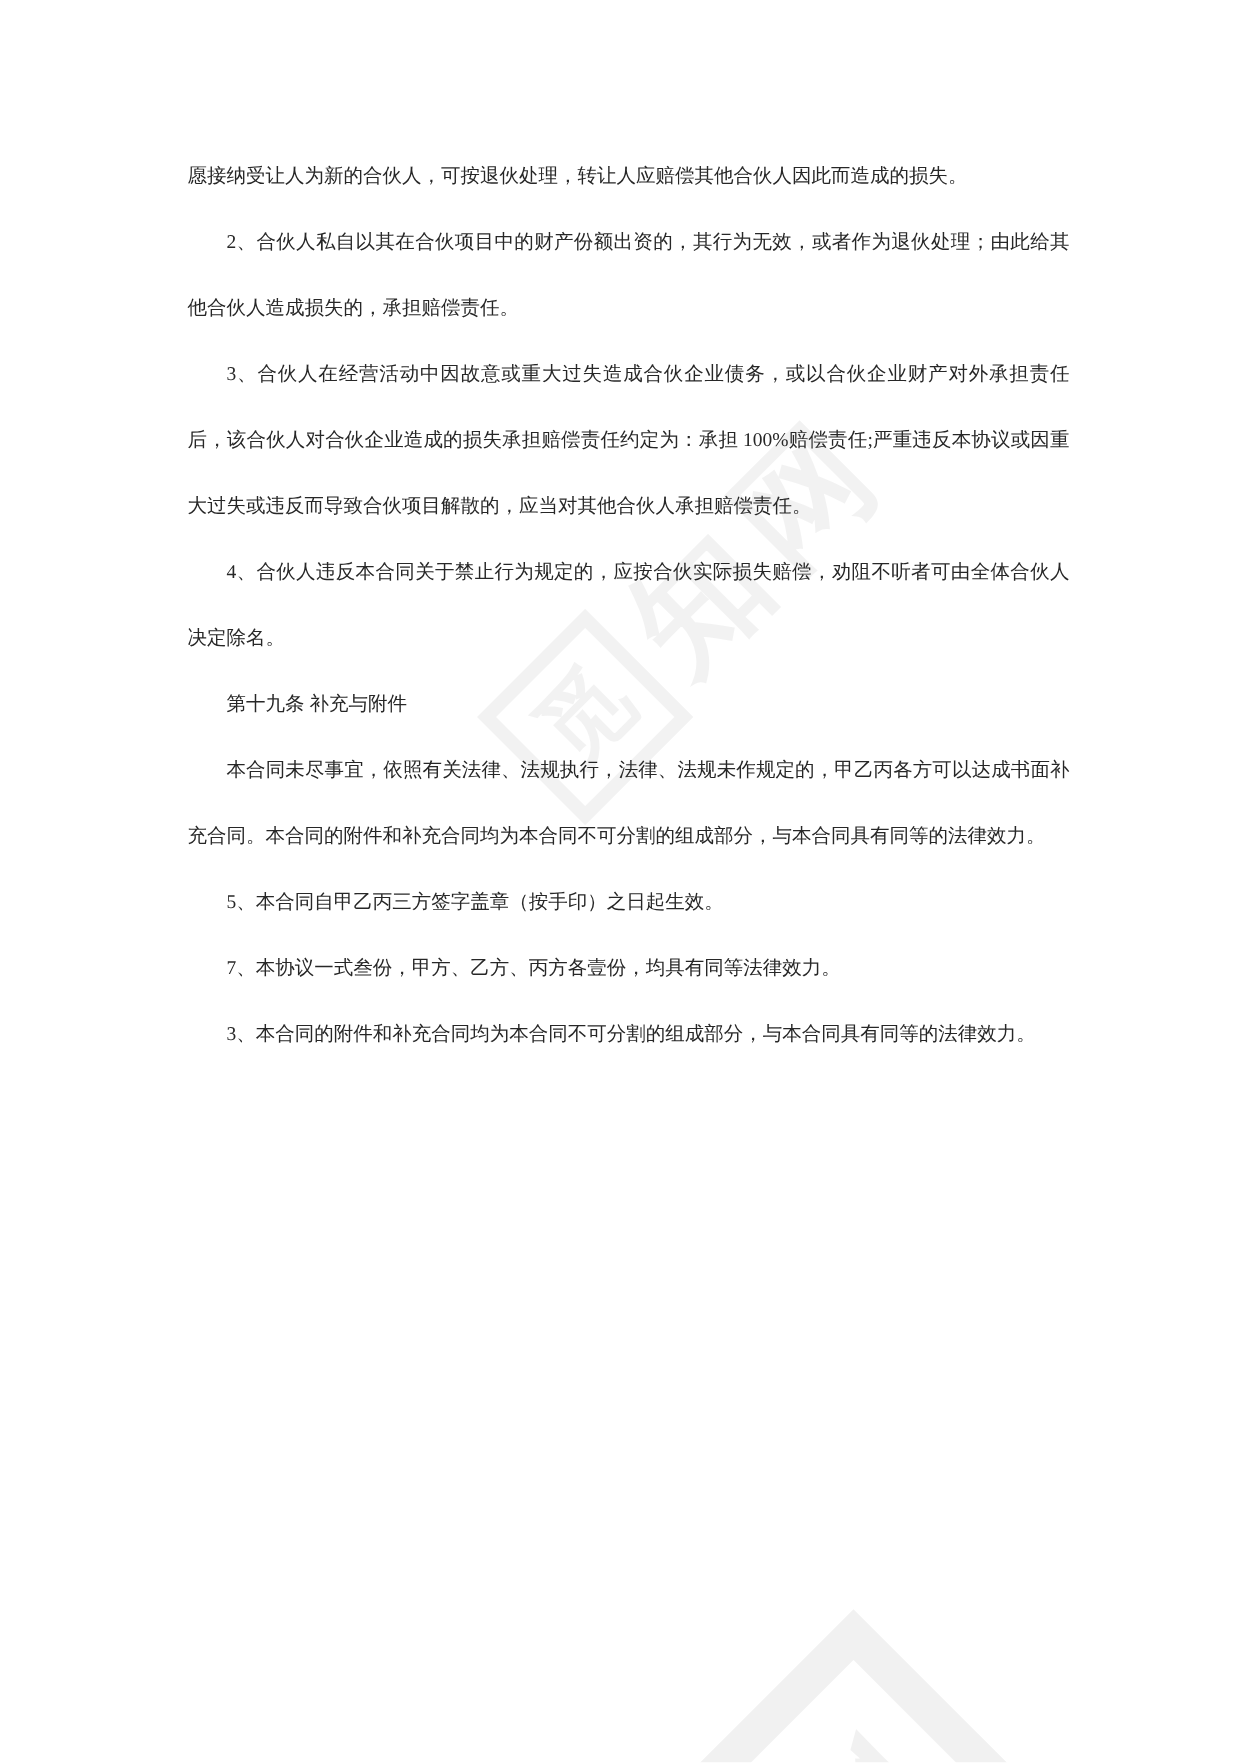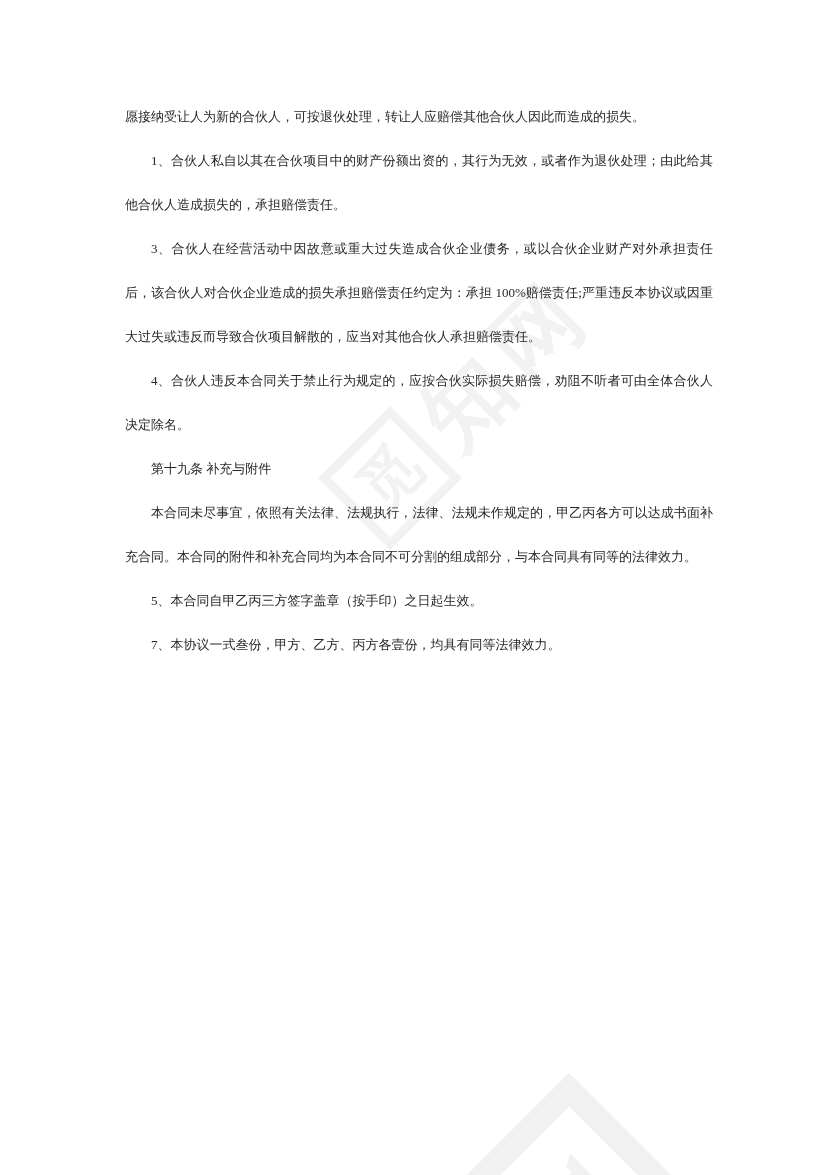--- a/index.html
+++ b/index.html
@@ -81,30 +81,31 @@
   </div>
 
   <div class="watermark wm-bot" aria-hidden="true">
     <span class="wm-bot-char">觅</span>
   </div>
 
   <div class="content">
 
     <p class="para">愿接纳受让人为新的合伙人，可按退伙处理，转让人应赔偿其他合伙人因此而造成的损失。</p>
 
-    <p class="para indent">1、合伙人私自以其在合伙项目中的财产份额出资的，其行为无效，或者作为退伙处理；由此给其他合伙人造成损失的，承担赔偿责任。</p>
+    <p class="para indent">2、合伙人私自以其在合伙项目中的财产份额出资的，其行为无效，或者作为退伙处理；由此给其他合伙人造成损失的，承担赔偿责任。</p>
 
     <p class="para indent"><span>3、合伙人在经营活动中因故意或重大过失造成合伙企业债务，或以合伙企业财产对外承担责任后，该合伙人对合伙企业造成的损失承担赔偿责任约定为：</span><span class="u">承担 100%赔偿责任</span><span>;严重违反本协议或因重大过失或违反而导致合伙项目解散的，应当对其他合伙人承担赔偿责任。</span></p>
 
     <p class="para indent">4、合伙人违反本合同关于禁止行为规定的，应按合伙实际损失赔偿，劝阻不听者可由全体合伙人决定除名。</p>
 
     <p class="para indent">第十九条 补充与附件</p>
 
     <p class="para indent">本合同未尽事宜，依照有关法律、法规执行，法律、法规未作规定的，甲乙丙各方可以达成书面补充合同。本合同的附件和补充合同均为本合同不可分割的组成部分，与本合同具有同等的法律效力。</p>
 
 
     <p class="para indent">5、本合同自甲乙丙三方签字盖章（按手印）之日起生效。</p>
 
     <p class="para indent">7、本协议一式叁份，甲方、乙方、丙方各壹份，均具有同等法律效力。</p>
 
+    <p class="para indent">3、本合同的附件和补充合同均为本合同不可分割的组成部分，与本合同具有同等的法律效力。</p>
 
   </div>
 </div>
 
 </body></html>

